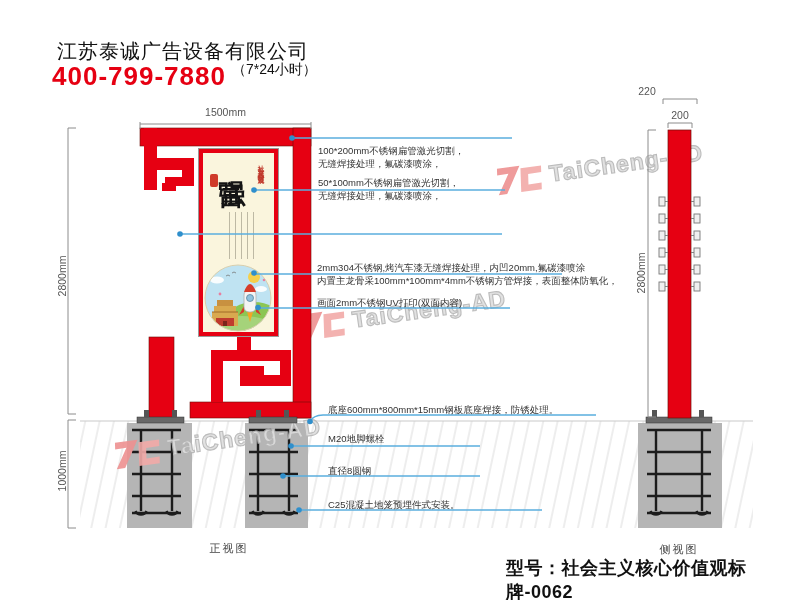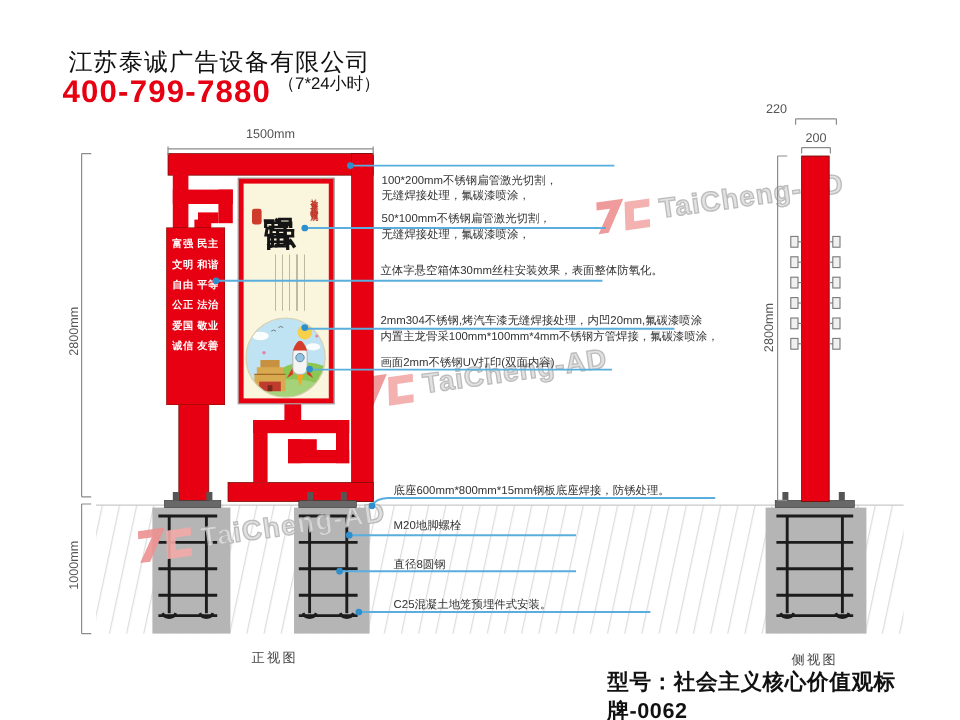--- a/index.html
+++ b/index.html
@@ -199,28 +199,20 @@
     <g stroke="#8c8c8c" stroke-width="1" fill="none">
       <path d="M140,129 v-7 M140,124 h171 M311,129 v-7"></path>
       <path d="M68,128 h8 M68,128 v286 M68,414 h8"></path>
       <path d="M68,420 h8 M68,420 v108 M68,528 h8"></path>
       <path d="M663,99 h34 M663,99 v5 M697,99 v5"></path>
       <path d="M668,123 h24 M668,123 v5 M692,123 v5"></path>
       <path d="M648,130 h8 M648,130 v287 M648,417 h8"></path>
     </g>
   </svg>
 
-  <div class="vpanel">
-    <div class="vrow">富强 民主</div>
-    <div class="vrow">文明 和谐</div>
-    <div class="vrow">自由 平等</div>
-    <div class="vrow">公正 法治</div>
-    <div class="vrow">爱国 敬业</div>
-    <div class="vrow">诚信 友善</div>
-  </div>
 
   <div class="poster">
     <div class="poster-seal"></div>
     <div class="poster-title">富强</div>
     <div class="poster-sub">社会主义核心价值观</div>
     <div class="poster-par"></div>
     <svg class="poster-circle" width="68" height="68" viewBox="0 0 68 68">
       <defs>
           <clipPath id="cc">
             <circle cx="34" cy="34" r="33"></circle>
@@ -297,25 +289,24 @@
 
   <div class="ann" style="left:318px;top:124px;margin-top:20px;">
     <span>100*200mm不锈钢扁管激光切割，</span>
     <span>无缝焊接处理，氟碳漆喷涂，</span>
   </div>
   <div class="ann" style="left:318px;top:176px;">
     <span>50*100mm不锈钢扁管激光切割，</span>
     <span>无缝焊接处理，氟碳漆喷涂，</span>
   </div>
   <div class="ann" style="left:317px;top:219px;">
-    <span>立体字悬空箱体30mm丝柱安装效果，表面整体防氧化。</span>
   </div>
   <div class="ann" style="left:317px;top:261px;">
     <span>2mm304不锈钢,烤汽车漆无缝焊接处理，内凹20mm,氟碳漆喷涂</span>
-    <span>内置主龙骨采100mm*100mm*4mm不锈钢方管焊接，氟碳漆喷涂，</span>
+    <span>内置主龙骨采100mm*100mm*4mm不锈钢方管焊接，表面整体防氧化，</span>
   </div>
   <div class="ann" style="left:317px;top:296px;">
     <span>画面2mm不锈钢UV打印(双面内容)</span>
   </div>
   <div class="ann" style="left:328px;top:403px;">
     <span>底座600mm*800mm*15mm钢板底座焊接，防锈处理。</span>
   </div>
   <div class="ann" style="left:328px;top:432px;">
     <span>M20地脚螺栓</span>
   </div>

